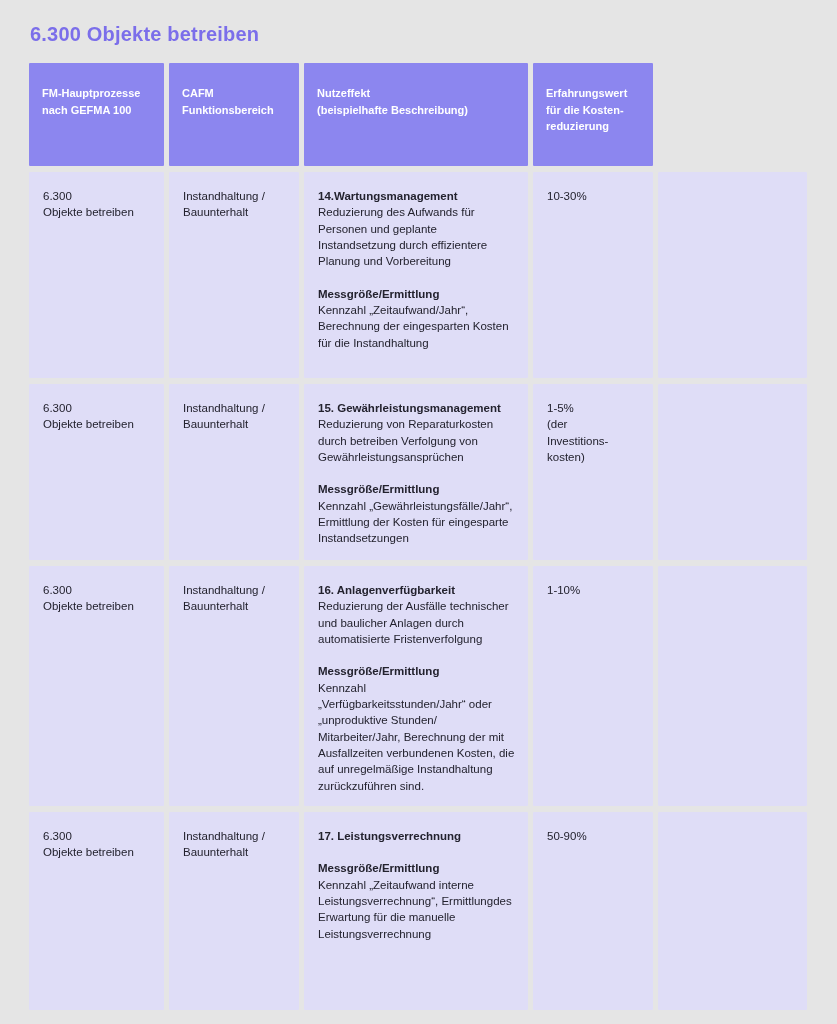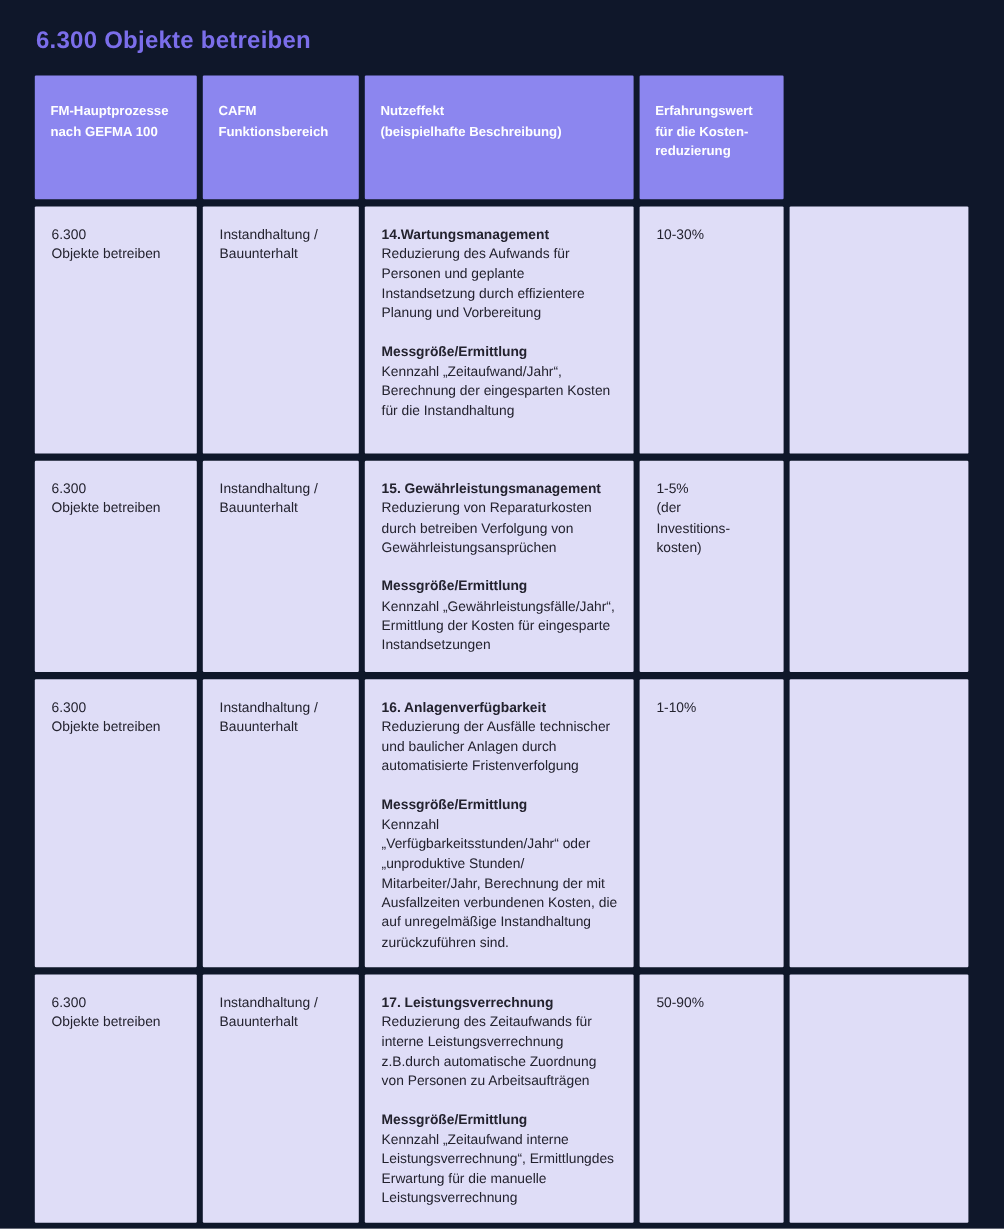--- a/index.html
+++ b/index.html
@@ -5,21 +5,21 @@
   html, body {
     margin: 0;
     padding: 0;
     background: #f7f7f8;
     font-family: "Liberation Sans", sans-serif;
   }
   .page {
     position: relative;
     width: 837px;
     height: 1024px;
-    background: #0f172a;
+    background: #e5e5e5;
     overflow: hidden;
   }
   .title {
     position: absolute;
     left: 30px;
     top: 23px;
     margin: 0;
     font-size: 20px;
     font-weight: bold;
     color: #7b6eea;
@@ -139,21 +139,20 @@
       <div class="bcell"></div>
     </div>
 
     <div class="row row-4">
       <div class="bcell pre">6.300
 Objekte betreiben</div>
       <div class="bcell pre">Instandhaltung /
 Bauunterhalt</div>
       <div class="bcell">
         <div class="bold">17. Leistungsverrechnung</div>
-        <div>Reduzierung des Zeitaufwands für interne Leistungsverrechnung z.B.durch automatische Zuordnung von Personen zu Arbeitsaufträgen</div>
         <div class="spacer"></div>
         <div class="bold">Messgröße/Ermittlung</div>
         <div>Kennzahl „Zeitaufwand interne Leistungsverrechnung“, Ermittlungdes Erwartung für die manuelle Leistungsverrechnung</div>
       </div>
       <div class="bcell pre">50-90%</div>
       <div class="bcell"></div>
     </div>
 
   </div>
 </div>

